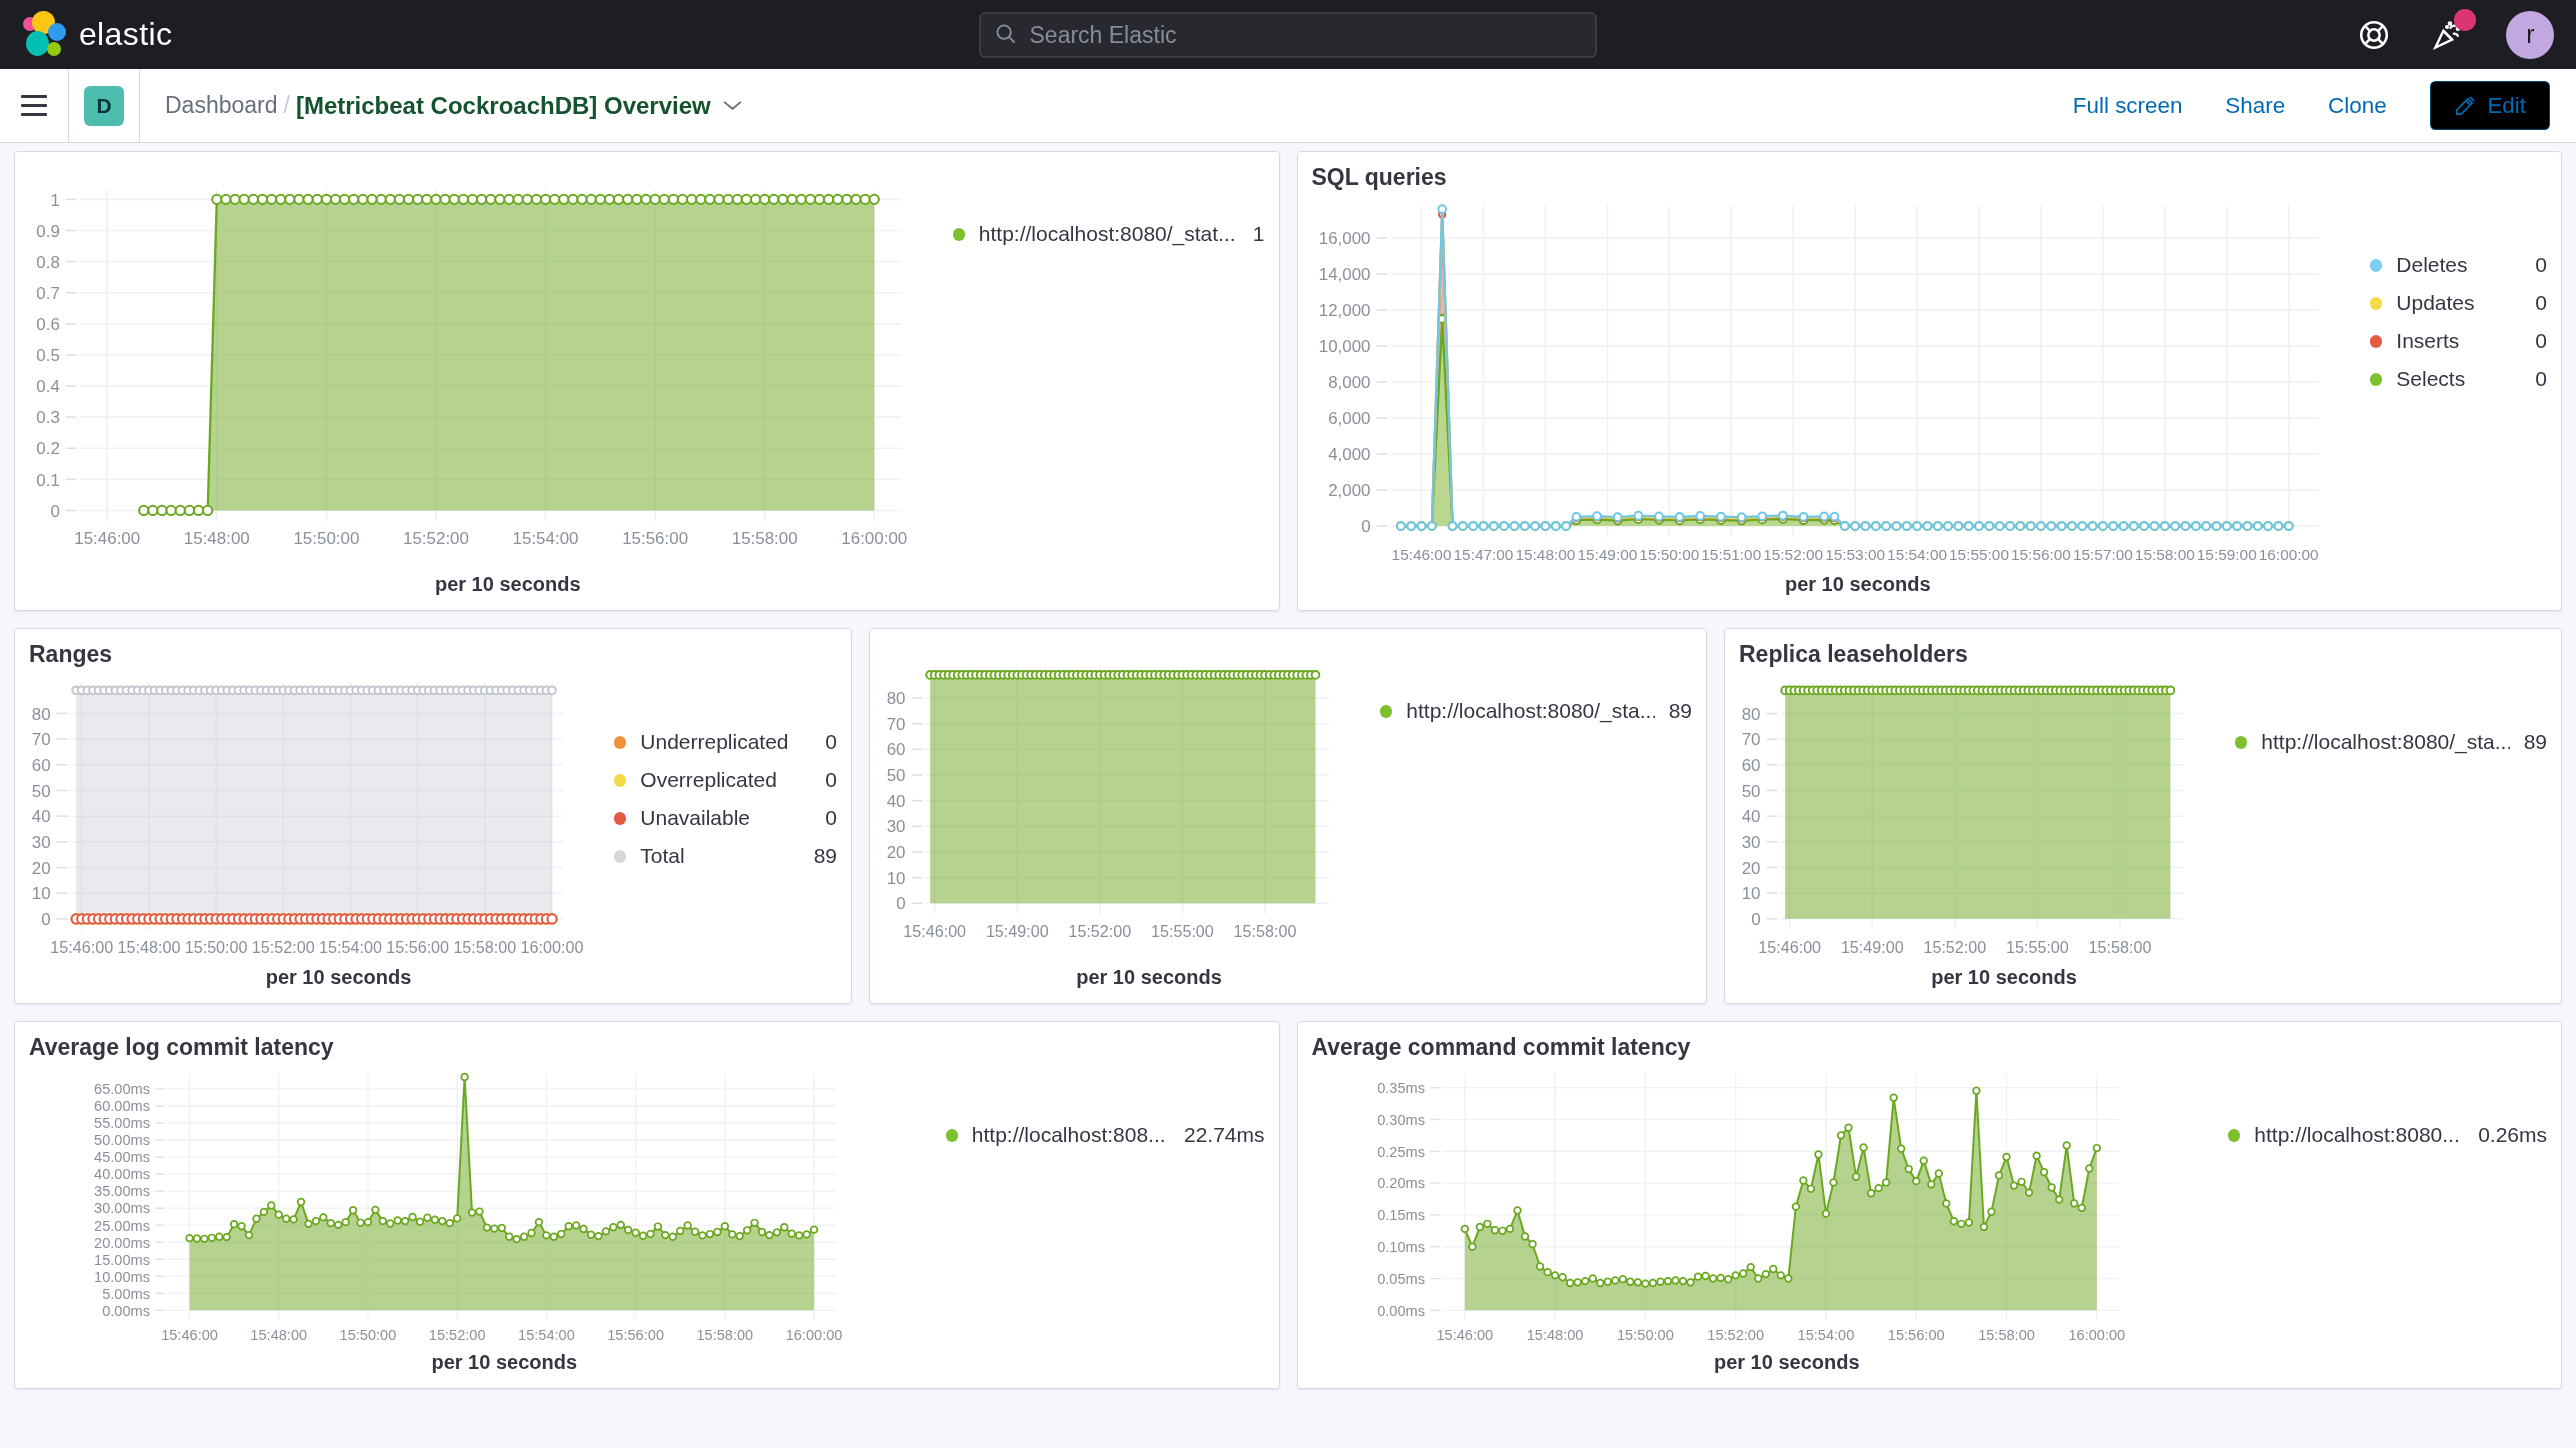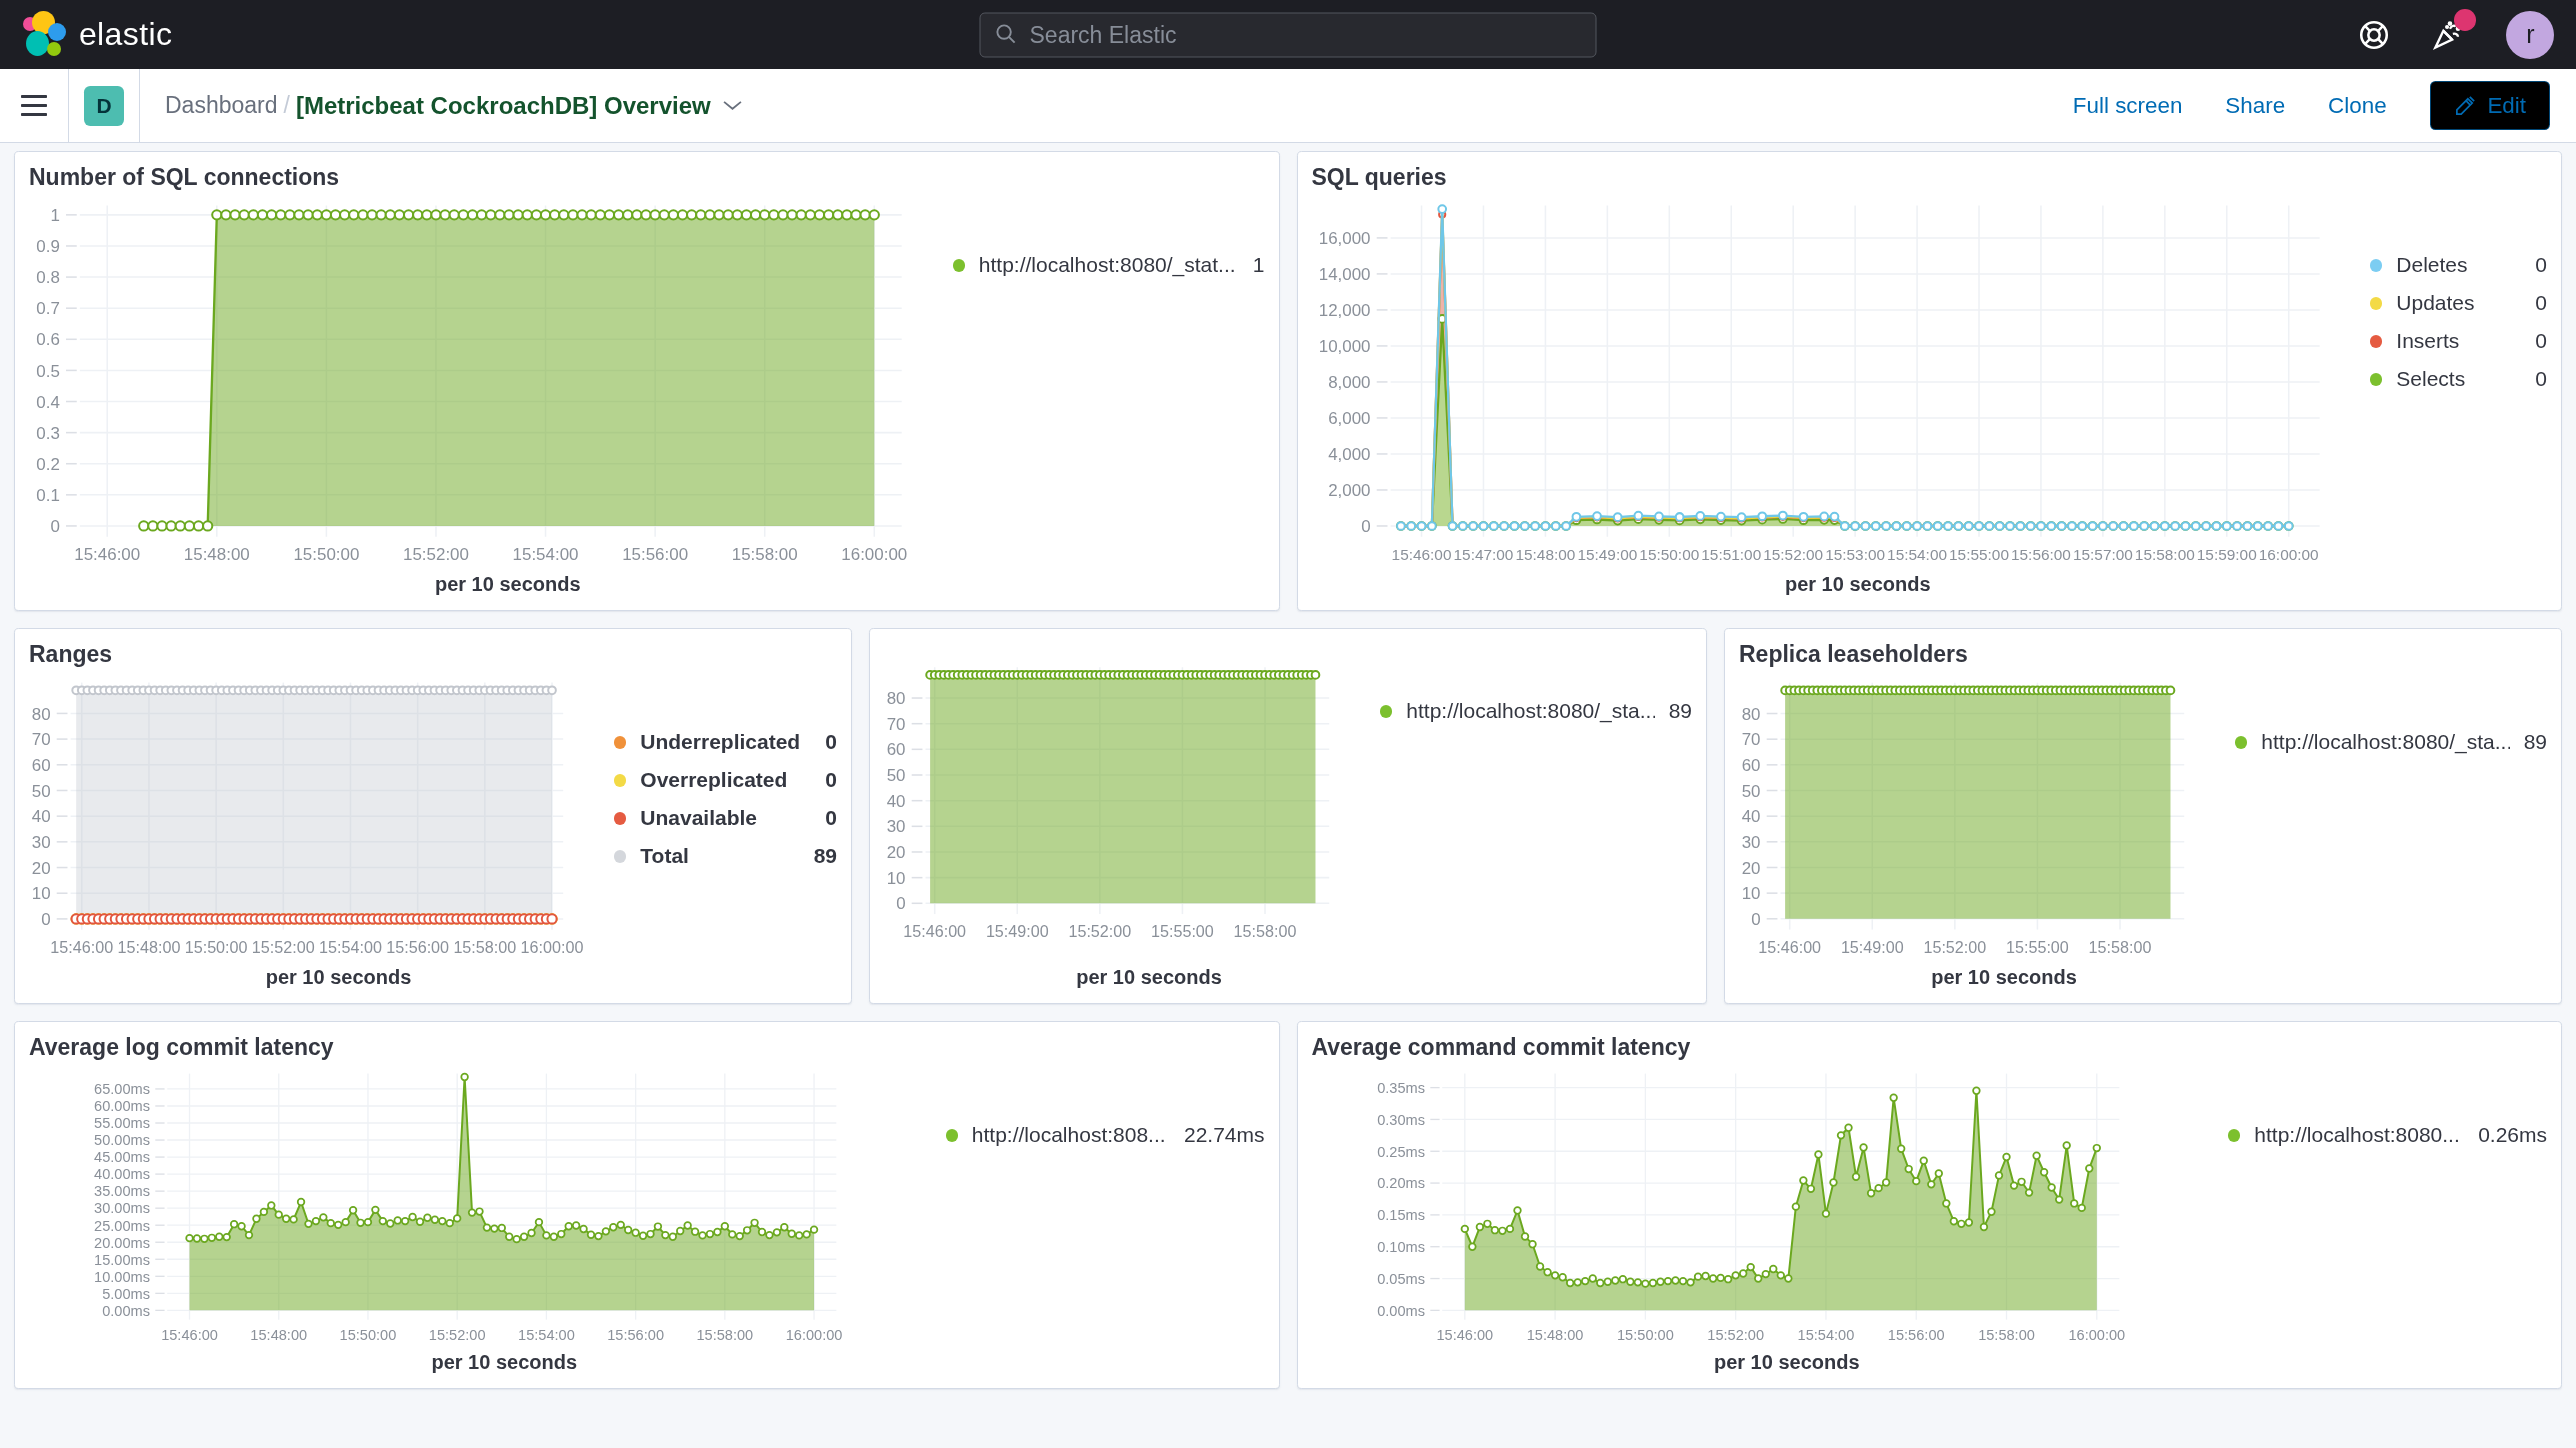--- a/index.html
+++ b/index.html
@@ -41,21 +41,21 @@
   .panel { background:#fff; border:0.8px solid #d3dae6; border-radius:4.6px; padding:10.8px 14px 6.2px 14px; display:flex; flex-direction:column; flex:1; box-shadow:0 1.5px 1.5px -0.8px rgba(152,162,179,.2); }
   .row1 .panel { height:460px; }
   .row2 .panel { height:376px; }
   .row3 .panel { height:368px; }
   .panel-title { font-size:23px; font-weight:700; color:#343741; line-height:31px; }
   .panel-body { flex:1; display:flex; min-height:0; }
   .chart-area { flex:1; display:flex; flex-direction:column; min-width:0; }
   svg.chart { flex:1; width:100%; display:block; }
   .xaxis-title { text-align:center; font-size:20px; font-weight:700; color:#343741; padding:1.5px 0 7.7px 54px; }
   .legend { padding-top:60px; padding-left:20px; display:flex; flex-direction:column; gap:14px; flex:none; }
-  .p0 .legend { width:332px; } .p1 .legend { width:197px; } .p2 .legend { width:243px;font-weight:bold; }
+  .p0 .legend { width:332px; } .p1 .legend { width:197px; } .p2 .legend { width:243px; }
   .p3 .legend, .p4 .legend { width:332px; } .p5 .legend, .p6 .legend { width:339px; }
   .legend-row { display:flex; align-items:center; font-size:21px; color:#343741; cursor:pointer; }
   .legend-dot { width:12.3px; height:12.3px; border-radius:50%; flex:none; margin-right:14px; }
   .legend-label { white-space:nowrap; overflow:hidden; }
   .legend-val { margin-left:auto; padding-left:14px; }
   svg text { font-family:"Liberation Sans",sans-serif; }
 </style>
 </head>
 <body>
 
@@ -128,21 +128,20 @@
           <path d="M16.5 3l4.5 4.5"></path>
         </svg>
       <span>Edit</span>
     </button>
   </div>
 </div>
 
 <div class="dash">
   <div class="row row1">
     <div class="panel p0">
-      <div class="panel-title">Number of SQL connections</div>
       <div class="panel-body">
         <div class="chart-area">
           <svg class="chart" viewBox="0 0 1173 490">
               <line x1="101.56666666666666" y1="16" x2="101.56666666666666" y2="446" stroke="#eef1f5" stroke-width="2"></line>
               <text x="101.56666666666666" y="476" font-size="22" fill="#8a9099" text-anchor="middle">15:46:00</text>
               <line x1="243.83333333333331" y1="16" x2="243.83333333333331" y2="446" stroke="#eef1f5" stroke-width="2"></line>
               <text x="243.83333333333331" y="476" font-size="22" fill="#8a9099" text-anchor="middle">15:48:00</text>
               <line x1="386.09999999999997" y1="16" x2="386.09999999999997" y2="446" stroke="#eef1f5" stroke-width="2"></line>
               <text x="386.09999999999997" y="476" font-size="22" fill="#8a9099" text-anchor="middle">15:50:00</text>
               <line x1="528.3666666666667" y1="16" x2="528.3666666666667" y2="446" stroke="#eef1f5" stroke-width="2"></line>

